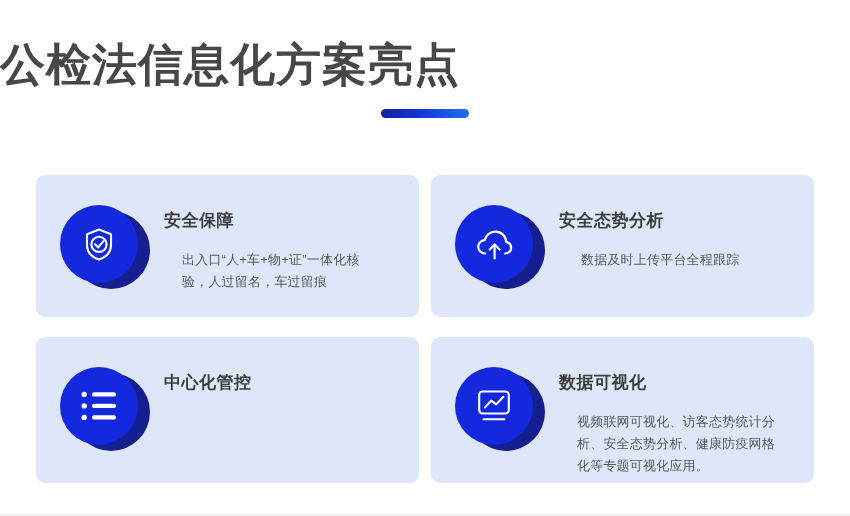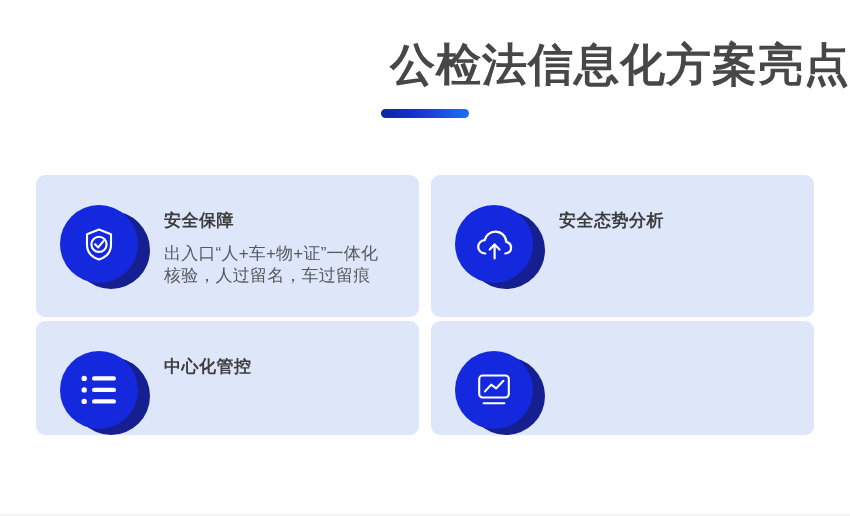--- a/index.html
+++ b/index.html
@@ -17,21 +17,21 @@
   .page {
     width: 850px;
     height: 516px;
     box-sizing: border-box;
     position: relative;
     background: #ffffff;
   }
   
   .header {
     padding-top: 36px;
-    text-align: right;
+    text-align: left;
   }
   .page-title {
     margin: 0;
     font-size: 45px;
     line-height: 58px;
     font-weight: bold;
     color: #474747;
     letter-spacing: 1px;
   }
   .title-underline {
@@ -42,33 +42,33 @@
     background: linear-gradient(to right, #11239c 0%, #1430cf 38%, #1a5ae6 78%, #1b70f0 100%);
   }
   
   .cards {
     position: absolute;
     left: 36px;
     top: 175px;
     width: 778px;
     display: flex;
     flex-wrap: wrap;
-    gap: 4px 12px;
+    gap: 20px 12px;
   }
   .card {
     box-sizing: border-box;
     width: 383px;
     background: #dde7f9;
     border-radius: 9px;
     display: flex;
     align-items: flex-start;
     padding: 30px 18px 30px 16px;
   }
   .card-row-1 { height: 142px; }
-  .card-row-2 { height: 114px; }
+  .card-row-2 { height: 146px; }
 
   
   .icon-wrap {
     position: relative;
     width: 96px;
     min-width: 96px;
     height: 84px;
     flex: 0 0 96px;
   }
   .icon-shadow {
@@ -102,22 +102,22 @@
   }
   .card-title {
     margin: 0 0 12px 0;
     font-size: 17px;
     line-height: 20px;
     font-weight: bold;
     color: #3d3d3d;
     letter-spacing: 0.5px;
   }
   .card-desc {
-    margin: 0;
-    font-size: 17px;
+    margin: 18px;
+    font-size: 13px;
     line-height: 22px;
     color: #56585c;
     max-width: 222px;
     letter-spacing: 0.2px;
   }
   .card-desc.single-line {
     max-width: 240px;
     padding-left: 4px;
   }
   .card-desc.wide {
@@ -173,20 +173,21 @@
                        C12.6 12.2 17.1 8.6 22.4 8.6 C28.3 8.6 33.1 13.2 33.3 18.9
                        C36.1 19.6 38.1 22 38.1 24.9 C38.1 28.1 35.4 30.5 32.2 30.5" stroke="#ffffff" stroke-width="2.2" stroke-linecap="round" stroke-linejoin="round" fill="none"></path>
               <path d="M21.6 35.4 V21.8" stroke="#ffffff" stroke-width="2.2" stroke-linecap="round"></path>
               <path d="M16.7 26.5 L21.6 21.4 L26.5 26.5" stroke="#ffffff" stroke-width="2.2" stroke-linecap="round" stroke-linejoin="round" fill="none"></path>
             </svg>
           </span>
         </div>
       </div>
       <div class="card-text">
         <div class="card-title">安全态势分析</div>
+        <div class="card-desc single-line">数据及时上传平台全程跟踪</div>
       </div>
     </div>
 
     <div class="card card-row-2">
       <div class="icon-wrap">
         <div class="icon-shadow"></div>
         <div class="icon-circle">
           <span>
             <svg width="40" height="34" viewBox="0 0 40 34" fill="none">
               <circle cx="5.2" cy="5.4" r="2.7" fill="#ffffff"></circle>
@@ -210,18 +211,22 @@
         <div class="icon-circle">
           <span>
             <svg width="40" height="38" viewBox="0 0 40 38" fill="none">
               <rect x="5.2" y="4.5" width="29.6" height="22" rx="3.4" stroke="#ffffff" stroke-width="2.1" fill="none"></rect>
               <path d="M11 20.4 L17.2 13.6 L22.2 17.4 L29.4 9.8" stroke="#ffffff" stroke-width="2.1" stroke-linecap="round" stroke-linejoin="round" fill="none"></path>
               <path d="M9.6 32.3 H30.4" stroke="#ffffff" stroke-width="2.1" stroke-linecap="round"></path>
             </svg>
           </span>
         </div>
       </div>
+      <div class="card-text">
+        <div class="card-title">数据可视化</div>
+        <div class="card-desc wide">视频联网可视化、访客态势统计分析、安全态势分析、健康防疫网格化等专题可视化应用。</div>
+      </div>
     </div>
 
   </div>
 
   <div class="bottom-rule"></div>
 </div>
 
 </body></html>

